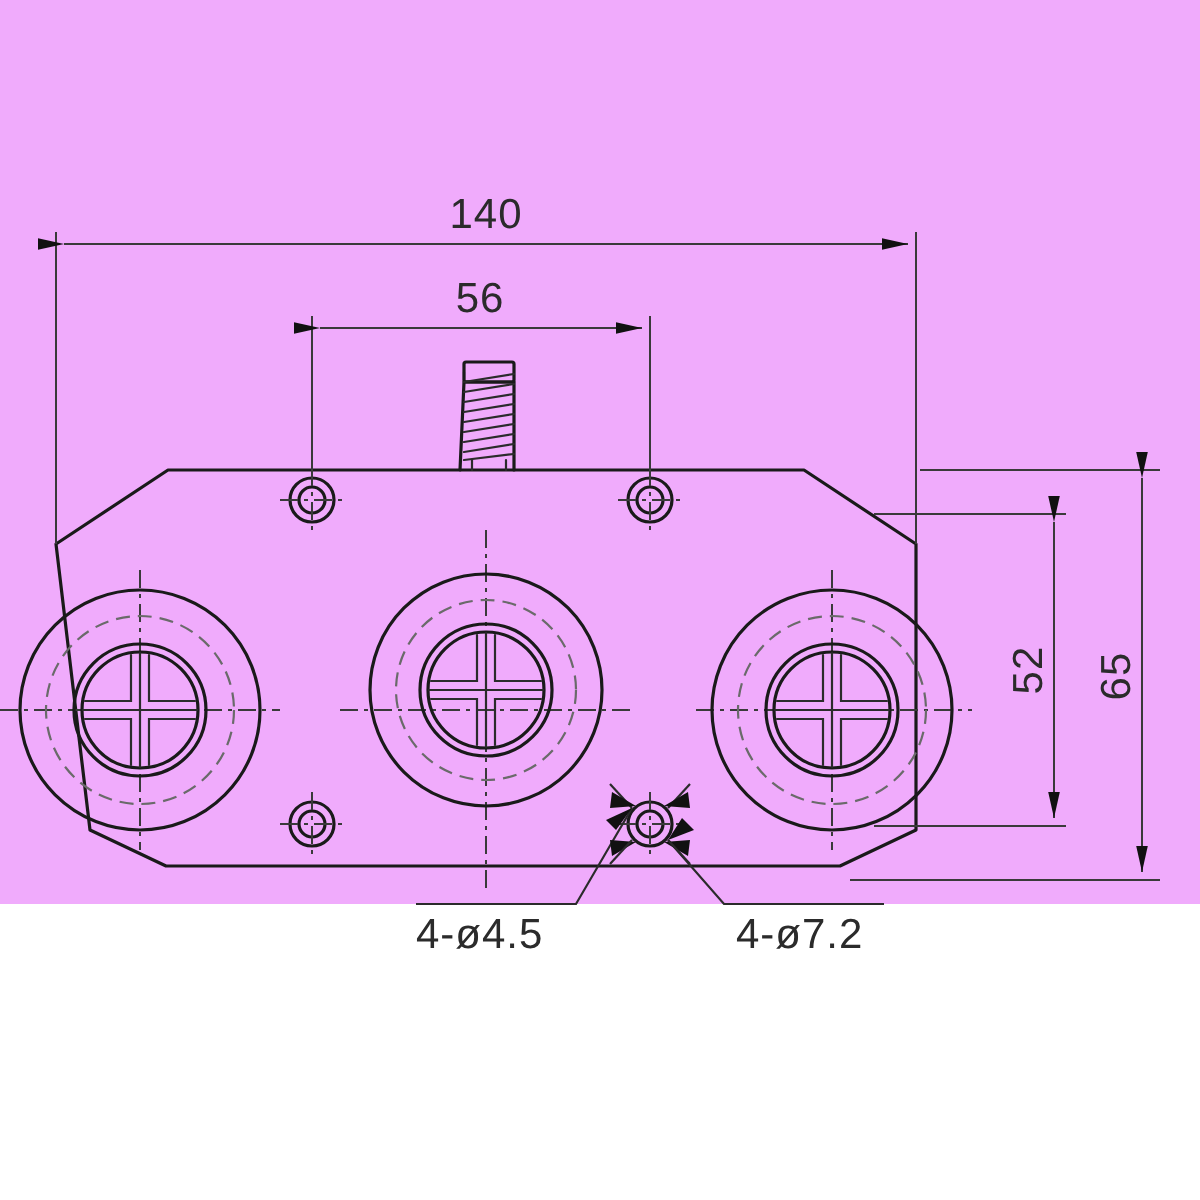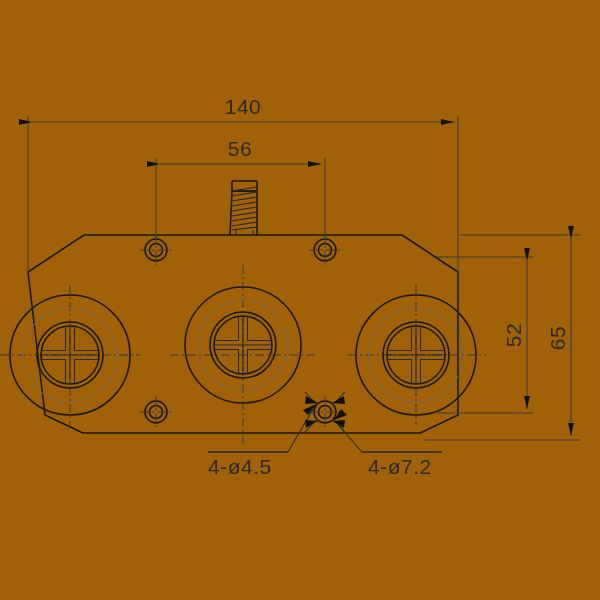--- a/index.html
+++ b/index.html
@@ -9,22 +9,22 @@
   }
   body {
     width: 600px;
     height: 600px;
     font-family: "Liberation Sans", sans-serif;
     overflow: hidden;
   }
   #drawing-root {
     position: relative;
     width: 600px;
-    height: 600px;
-    background: #a16207;
+    height: 452px;
+    background: #f0abfc;
   }
   svg.cad {
     display: block;
     width: 600px;
     height: 600px;
   }
   .ln {
     fill: none;
     stroke: #1a1a1a;
     stroke-width: 1.6;

